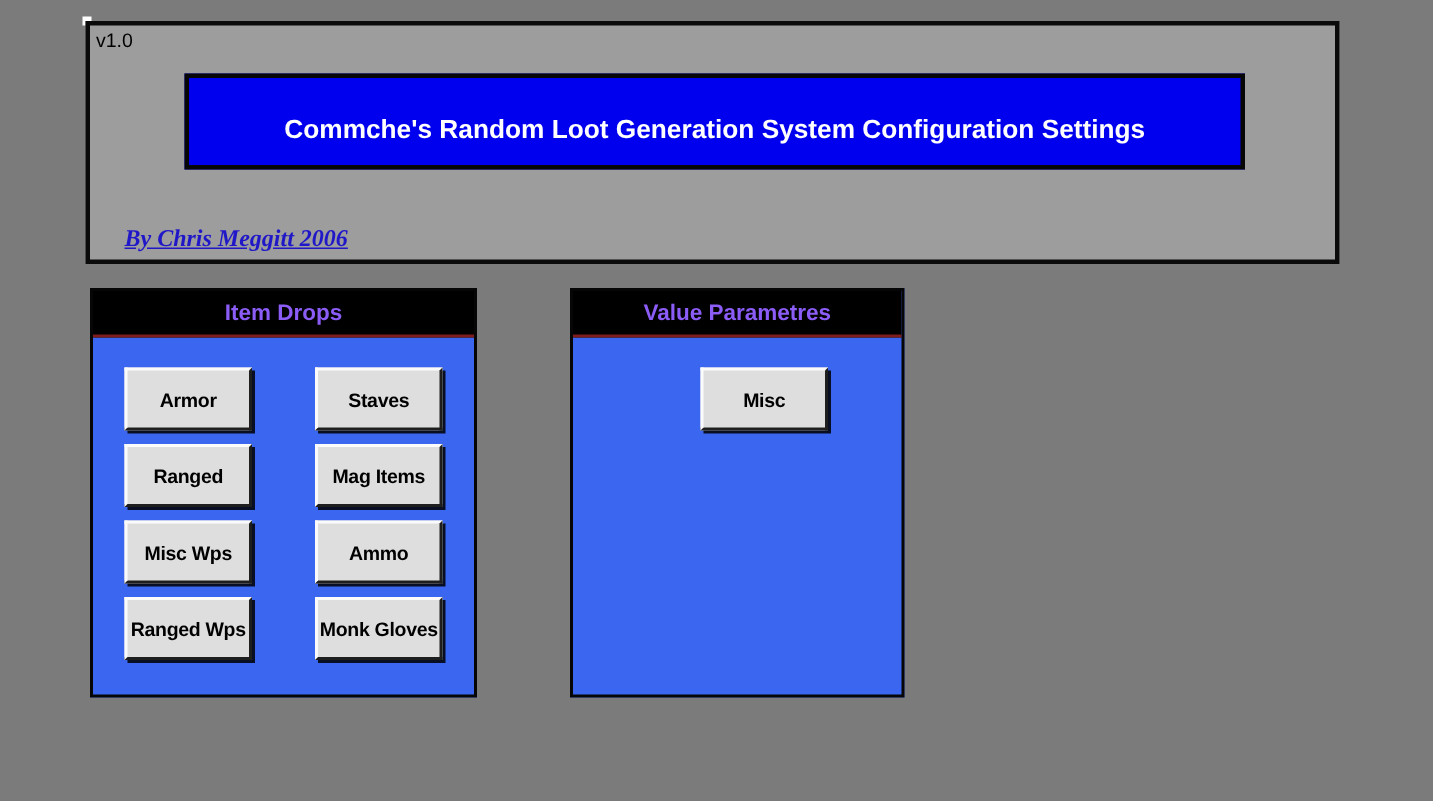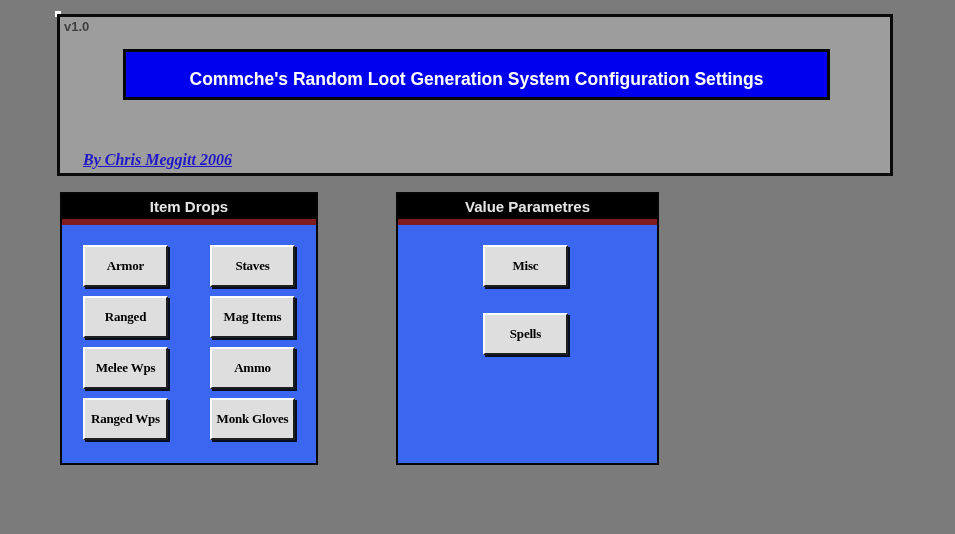--- a/index.html
+++ b/index.html
@@ -19,25 +19,25 @@
     background: #9D9D9D;
     border: 3px solid #0A0A0A;
     box-sizing: border-box;
   }
   .corner-dot {
     position: absolute; left: 55px; top: 11px;
     width: 6px; height: 6px; background: #FFFFFF;
   }
   .version-label {
     position: absolute; left: 4px; top: 2px;
-    color: #404040; font-weight: bold; font-size: 13px;
+    color: #000000; font-weight: normal; font-size: 13px;
   }
   .banner {
     position: absolute; left: 63px; top: 32px;
-    width: 707px; height: 51px;
+    width: 707px; height: 64px;
     background: #0100EE;
     border: 3px solid #060606;
     box-sizing: border-box;
     display: flex; align-items: center; justify-content: center;
   }
   .banner-title {
     color: #FFFFFF; font-weight: bold; font-size: 17.5px;
     padding-top: 10px; white-space: nowrap;
   }
   .byline {
@@ -52,45 +52,45 @@
 
   
   .opt-panel {
     position: absolute; top: 192px;
     height: 273px;
     border: 2px solid #060606;
     box-sizing: border-box;
     background: #3B66F0;
   }
   .opt-panel.left  { left: 60px;  width: 258px; }
-  .opt-panel.right { left: 396px; width: 263px; }
+  .opt-panel.right { left: 380px; width: 223px; }
   .opt-header {
     height: 31px; background: #000000;
     display: flex; align-items: center; justify-content: center;
-    color: #e5e5e5; font-weight: bold; font-size: 15px;
-    border-bottom: 6px solid #7f1d1d;
+    color: #8b5cf6; font-weight: bold; font-size: 15px;
+    border-bottom: 2px solid #7f1d1d;
     box-sizing: border-box;
   }
 
   
   .btn3d {
     position: absolute;
     width: 85px; height: 42px;
     background: #DEDEDE;
     border-top: 2px solid #FBFBFB;
     border-left: 2px solid #FBFBFB;
     border-right: 2px solid #1E1E1E;
     border-bottom: 2px solid #1E1E1E;
     box-shadow: 2px 2px 0 rgba(0,0,0,0.85);
     box-sizing: border-box;
     display: flex; align-items: center; justify-content: center;
     font-weight: bold; font-size: 13px; color: #000000;
     white-space: nowrap; letter-spacing: -0.2px;
     cursor: pointer; padding: 0;
-    font-family: Liberation Serif, serif;
+    font-family: Liberation Sans, sans-serif;
   }
   
   .c1 { left: 21px; }  .c2 { left: 148px; }
   .r1 { top: 51px; }   .r2 { top: 102px; }
   .r3 { top: 153px; }  .r4 { top: 204px; }
   
   .vc { left: 85px; }
   .v1 { top: 51px; }   .v2 { top: 119px; }  .v3 { top: 187px; }
 </style>
 </head>
@@ -111,27 +111,26 @@
   </div>
 
   <div class="opt-panel left">
     <div class="opt-header">
       <span>Item Drops</span>
     </div>
     <button class="btn3d c1 r1">Armor</button>
     <button class="btn3d c2 r1">Staves</button>
     <button class="btn3d c1 r2">Ranged</button>
     <button class="btn3d c2 r2">Mag Items</button>
-    <button class="btn3d c1 r3">Melee Wps</button>
+    <button class="btn3d c1 r3">Misc Wps</button>
     <button class="btn3d c2 r3">Ammo</button>
     <button class="btn3d c2 r4">Monk Gloves</button>
     <button class="btn3d c1 r4">Ranged Wps</button>
   </div>
 
   <div class="opt-panel right">
     <div class="opt-header">
       <span>Value Parametres</span>
     </div>
     <button class="btn3d vc v1">Misc</button>
-    <button class="btn3d vc v2">Spells</button>
   </div>
 
 </div>
 
 </body></html>

